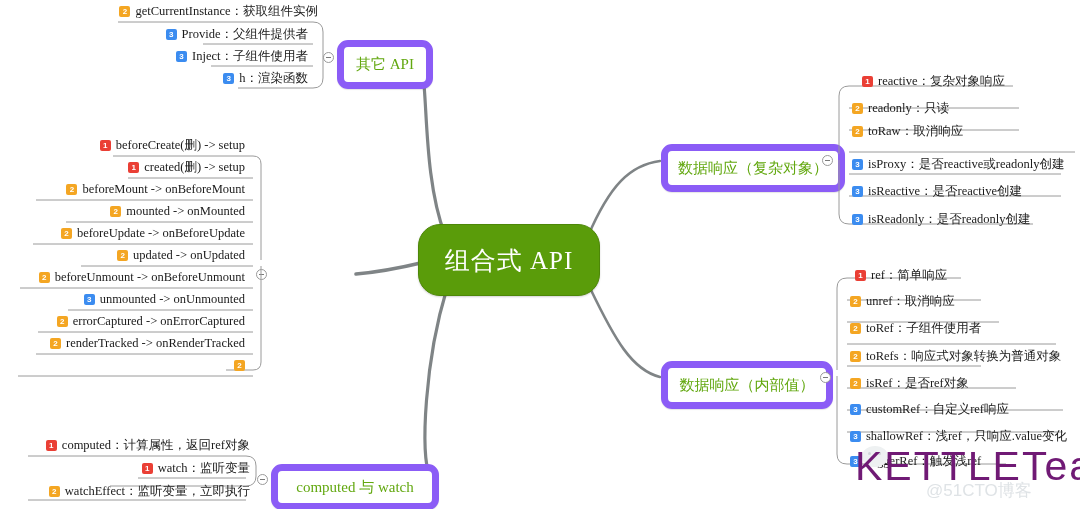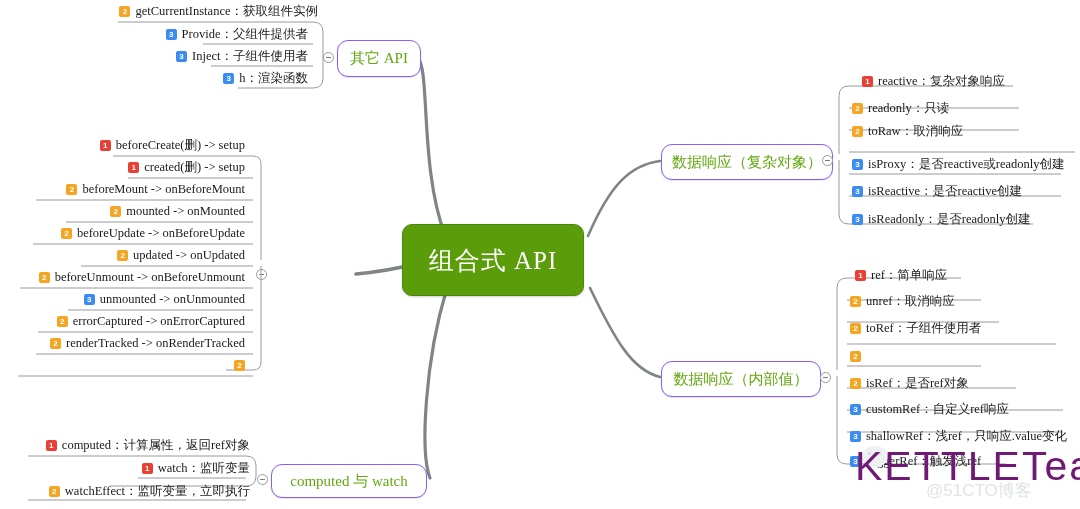--- a/index.html
+++ b/index.html
@@ -23,21 +23,21 @@
     font-size:25px;
     letter-spacing:1px;
     display:flex;align-items:center;justify-content:center;
     box-shadow:0 1px 2px rgba(0,0,0,.18);
   }
 
   
   .branch-node{
     position:absolute;
     background:#ffffff;
-    border:1px solid #8b5cf6;
+    border:7px solid #8b5cf6;
     border-radius:11px;
     color:#62a80f;
     font-size:15px;
     display:flex;align-items:center;justify-content:center;
     white-space:nowrap;
     box-shadow:0 1px 1px rgba(0,0,0,.10);
   }
 
   
   .leaf{
@@ -141,21 +141,21 @@
       <path d="M425,262 C400,268 380,272 356,274" stroke-width="3.6"></path>
 
       <path d="M447,288 C425,360 420,452 430,478" stroke-width="3.2"></path>
 
       <path d="M588,236 C610,185 630,165 660,161" stroke-width="2.6"></path>
 
       <path d="M590,288 C615,340 632,370 660,377" stroke-width="2.6"></path>
     </g>
   </svg>
 
-  <div class="root-node" style="left:402px;top:224px;width:180px;height:70px;">组合式 API</div>
+  <div class="root-node" style="left:418px;top:224px;width:180px;height:70px;border-radius:22px;">组合式 API</div>
 
   <div class="branch-node" style="left:337px;top:40px;width:82px;height:35px;">其它 API</div>
   <div class="toggle" style="left:323px;top:52px;"></div>
 
   <svg style="position:absolute;left:118px;top:4px;width:210px;height:92px;" viewBox="0 0 210 92" xmlns="http://www.w3.org/2000/svg">
     <g fill="none" stroke="#9a9a9a" stroke-width="1">
       <path d="M0,18 L195,18 Q205,18 205,28 L205,48"></path>
       <path d="M85,40 L195,40"></path>
       <path d="M93,62 L195,62"></path>
       <path d="M205,48 L205,74 Q205,84 195,84 L150,84"></path>
@@ -333,20 +333,21 @@
   <div class="leaf right-side" style="left:850px;top:290px;">
     <span class="badge p2">2</span>
     <span class="txt">unref：取消响应</span>
   </div>
   <div class="leaf right-side" style="left:850px;top:317px;">
     <span class="badge p2">2</span>
     <span class="txt">toRef：子组件使用者</span>
   </div>
   <div class="leaf right-side" style="left:850px;top:345px;">
     <span class="badge p2">2</span>
+    <span class="txt">toRefs：响应式对象转换为普通对象</span>
   </div>
   <div class="leaf right-side" style="left:850px;top:372px;">
     <span class="badge p2">2</span>
     <span class="txt">isRef：是否ref对象</span>
   </div>
   <div class="leaf right-side" style="left:850px;top:398px;">
     <span class="badge p3">3</span>
     <span class="txt">customRef：自定义ref响应</span>
   </div>
   <div class="leaf right-side" style="left:850px;top:425px;">

